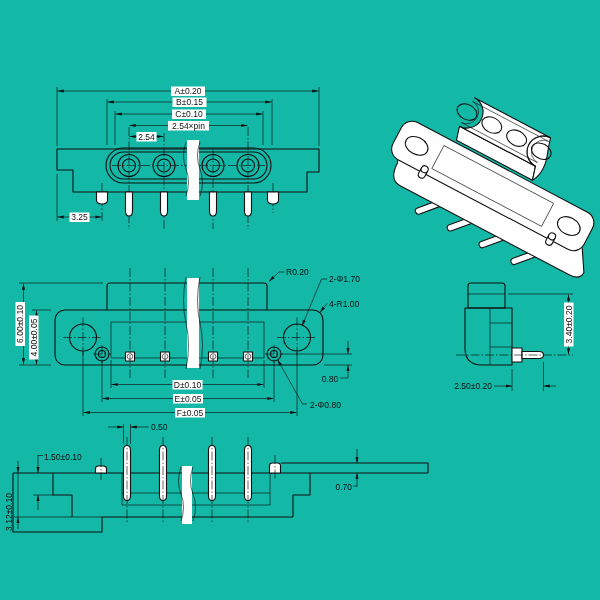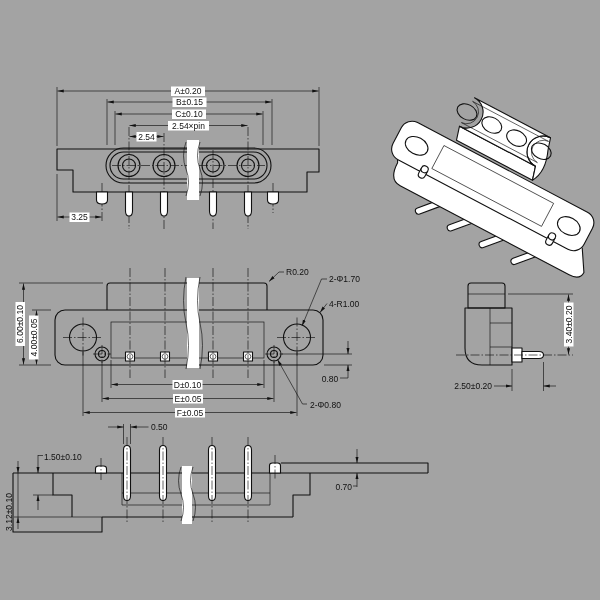--- a/index.html
+++ b/index.html
@@ -1,16 +1,16 @@
 <!DOCTYPE html>
 <html><head>
 <meta charset="utf-8">
 <style>
   html,body{margin:0;padding:0;background:#fff;}
-  .page{width:600px;height:600px;background:#a3a3a3;position:relative;font-family:"Liberation Sans",sans-serif;}
+  .page{width:600px;height:600px;background:#14b8a6;position:relative;font-family:"Liberation Sans",sans-serif;}
   svg text{font-family:"Liberation Sans","DejaVu Sans",sans-serif;font-size:8.5px;fill:#111;}
   .o{fill:none;stroke:#111;stroke-width:1.1;stroke-linejoin:round;}
   .of{fill:#fff;stroke:#111;stroke-width:1.1;stroke-linejoin:round;}
   .t{fill:none;stroke:#111;stroke-width:0.65;}
   .dd{fill:none;stroke:#111;stroke-width:0.65;stroke-dasharray:9,2,1.5,2;}
   .patch{fill:#fff;stroke:none;}
   .wh{fill:#fff;stroke:none;}
 </style>
 </head>
 <body>

